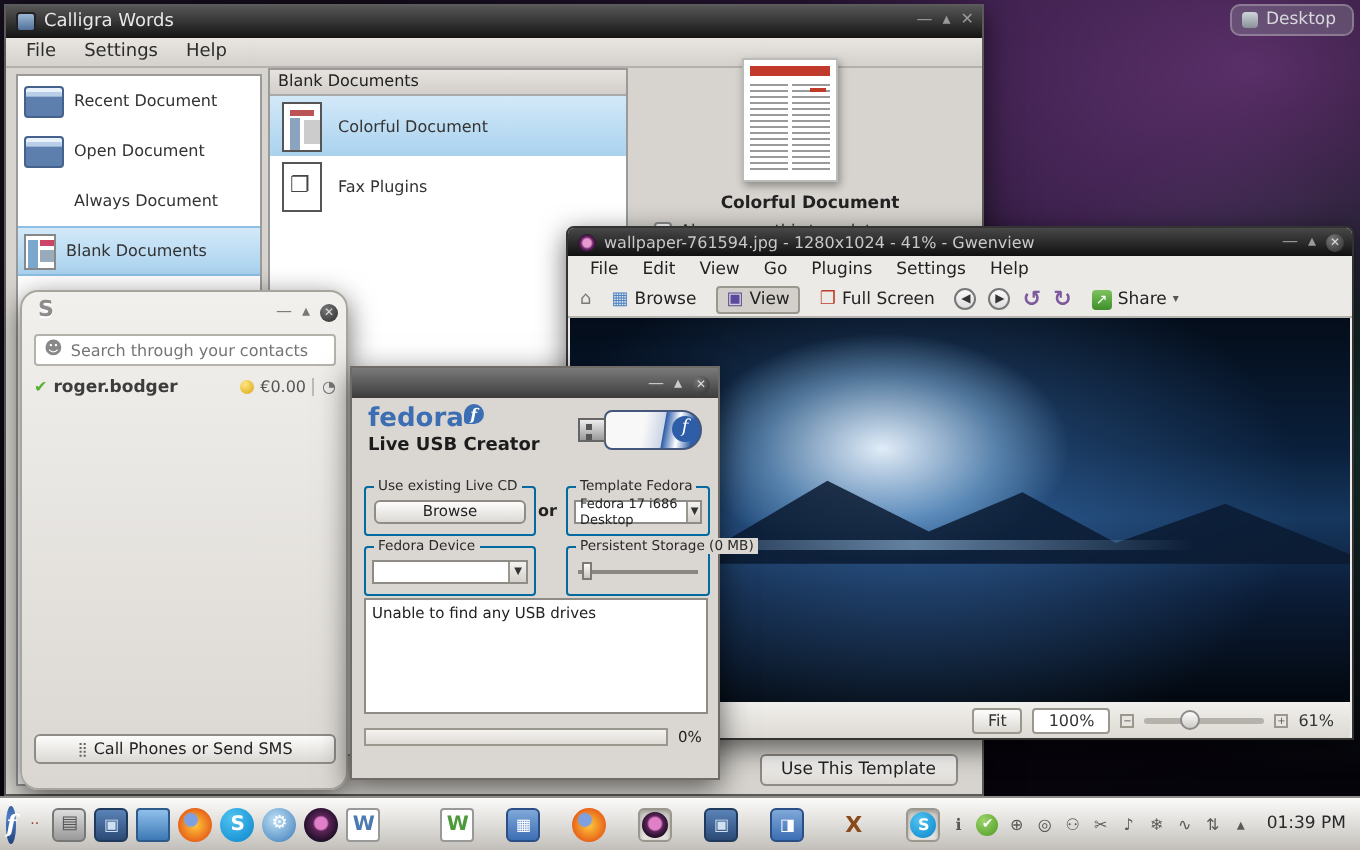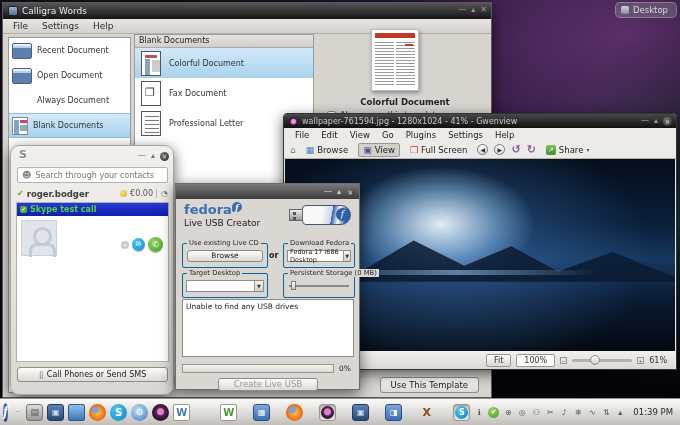--- a/index.html
+++ b/index.html
@@ -108,21 +108,21 @@
   .sk-sico{width:9px;height:9px;border-radius:50%;background:radial-gradient(circle at 35% 30%,#4fc3f0,#0a85cc);color:#fff;font-size:6px;line-height:9px;text-align:center;font-weight:bold}
   .sk-gico{width:9px;height:9px;border-radius:50%;background:radial-gradient(circle at 35% 30%,#9bd46a,#4d9a23)}
   .sk-people{margin-left:auto;font-size:7px;color:#6a6a6a}
 
   
   .fedora{left:175px;top:183px;width:185px;height:207px;background:#dad6d1;border:1px solid #6f6b66}
   .fd-title{height:15px;background:linear-gradient(#7a7a7a,#3c3c3c);position:relative}
   .fd-body{position:absolute;left:0;right:0;top:15px;bottom:0;font-size:8px}
   .fd-brand{position:absolute;left:8px;top:3px;font-size:13px;font-weight:bold;color:#3c6eb4;letter-spacing:0}
   .fd-fbub{display:inline-block;width:10px;height:10px;border-radius:50% 50% 50% 2px;background:#3c6eb4;color:#fff;font-size:8px;line-height:10px;text-align:center;font-family:"DejaVu Serif",serif;font-style:italic;vertical-align:top}
-  .fd-sub{position:absolute;left:8px;top:19px;font-size:9px;font-weight:normal;color:#1c1c1c}
+  .fd-sub{position:absolute;left:8px;top:19px;font-size:9px;font-weight:bold;color:#1c1c1c}
   .fd-usb{position:absolute;right:8px;top:4px;width:62px;height:24px}
   .fd-usb .plug{position:absolute;left:0;top:6px;width:14px;height:12px;background:linear-gradient(#eee,#999);border:1px solid #666}
   .fd-usb .plug::before{content:"";position:absolute;left:3px;top:2px;width:3px;height:3px;background:#555}
   .fd-usb .plug::after{content:"";position:absolute;left:3px;top:7px;width:3px;height:3px;background:#555}
   .fd-usb .bodyp{position:absolute;left:13px;top:2px;right:0;bottom:2px;border-radius:4px 10px 10px 4px;background:linear-gradient(100deg,#f8f8f8 40%,#cdd6e6 60%,#2e5ea8 61%,#fff 75%,#2e5ea8 90%);border:1px solid #44577a}
   .fd-usb .fdot{position:absolute;right:2px;top:5px;width:13px;height:13px;border-radius:50%;background:#2e5ea8;color:#fff;font-size:9px;line-height:13px;text-align:center;font-family:"DejaVu Serif",serif;font-style:italic}
   .groupbox{position:absolute;border:1px solid #0369a1;border-radius:2px}
   .groupbox .glabel{position:absolute;left:4px;top:-5px;background:#dad6d1;padding:0 2px;font-size:6.8px;color:#2a2a2a;white-space:nowrap}
   .fd-browse{position:absolute;left:4px;top:6px;width:76px;height:12px;font-size:7.5px;line-height:10px}
   .fd-or{position:absolute;left:93px;top:52px;font-weight:bold;font-size:8px;color:#222}
@@ -203,25 +203,21 @@
     </div>
   </div>
   <div class="cal-group">
     <div class="cal-ghead">Blank Documents</div>
     <div class="tpl-item sel">
       <span class="ic-page colorful"></span>
       <span>Colorful Document</span>
     </div>
     <div class="tpl-item">
       <span class="ic-page fax"></span>
-      <span>Fax Document</span>
-    </div>
-    <div class="tpl-item">
-      <span class="ic-page letter"></span>
-      <span>Professional Letter</span>
+      <span>Fax Plugins</span>
     </div>
   </div>
   <div class="cal-preview">
     <div class="thumb">
       <div class="band"></div>
       <div class="c1"></div>
       <div class="c2"></div>
       <div class="red"></div>
     </div>
     <div class="cal-cap">Colorful Document</div>
@@ -304,32 +300,20 @@
     <span class="sk-person">☻</span>
     <input type="text" placeholder="Search through your contacts" style="">
   </div>
   <div class="sk-user">
     <span class="sk-check">✔</span>
     <span class="sk-name">roger.bodger</span>
     <span class="sk-coin"></span>
     <span class="sk-bal">€0.00</span>
     <span class="sk-clock">◔</span>
   </div>
-  <div class="sk-list">
-    <div class="sk-sel">
-      <span class="sk-selcheck">✔</span>
-      <span>Skype test call</span>
-    </div>
-    <div class="sk-avatar"></div>
-    <div class="sk-actions">
-      <span class="sk-act-i">+</span>
-      <span class="sk-act-msg">✉</span>
-      <span class="sk-act-call">✆</span>
-    </div>
-  </div>
   <div class="btn sk-callbtn">
     <span class="sk-grid">⣿</span>
     <span>Call Phones or Send SMS</span>
   </div>
 </div>
 
 <div class="win fedora" style="z-index:40">
   <div class="fd-title">
     <span class="tb-btns" style="top:2px">
       <span class="tb-g" style="color:#ccc">—</span>
@@ -344,43 +328,42 @@
       <span class="bodyp"></span>
       <span class="plug"></span>
       <span class="fdot">f</span>
     </div>
     <div class="groupbox" style="left:6px;top:44px;width:86px;height:25px">
       <span class="glabel">Use existing Live CD</span>
       <div class="btn fd-browse">Browse</div>
     </div>
     <div class="fd-or">or</div>
     <div class="groupbox" style="left:107px;top:44px;width:72px;height:25px">
-      <span class="glabel">Download Fedora</span>
+      <span class="glabel">Template Fedora</span>
       <div class="combo" style="width:64px">
         <span>Fedora 17 i686 Desktop</span>
         <span class="arrow">▼</span>
       </div>
     </div>
     <div class="groupbox" style="left:6px;top:74px;width:86px;height:25px">
-      <span class="glabel">Target Desktop</span>
+      <span class="glabel">Fedora Device</span>
       <div class="combo" style="width:78px">
         <span></span>
         <span class="arrow">▼</span>
       </div>
     </div>
     <div class="groupbox" style="left:107px;top:74px;width:72px;height:25px">
       <span class="glabel">Persistent Storage (0 MB)</span>
       <div class="fd-slider">
           <span class="knob"></span>
         </div>
     </div>
     <div class="fd-log">Unable to find any USB drives</div>
     <div class="fd-prog"></div>
     <div class="fd-pct">0%</div>
-    <div class="btn fd-create">Create Live USB</div>
   </div>
 </div>
 
 <div class="taskbar">
   <span class="fed-logo" style="display:flex;align-items:center;justify-content:center">f</span>
   <span class="tk small" style="color:#a33">··</span>
   <span class="tk drawer">▤</span>
   <span class="tk display">▣</span>
   <span class="tk folder"></span>
   <span class="tk firefox"></span>

